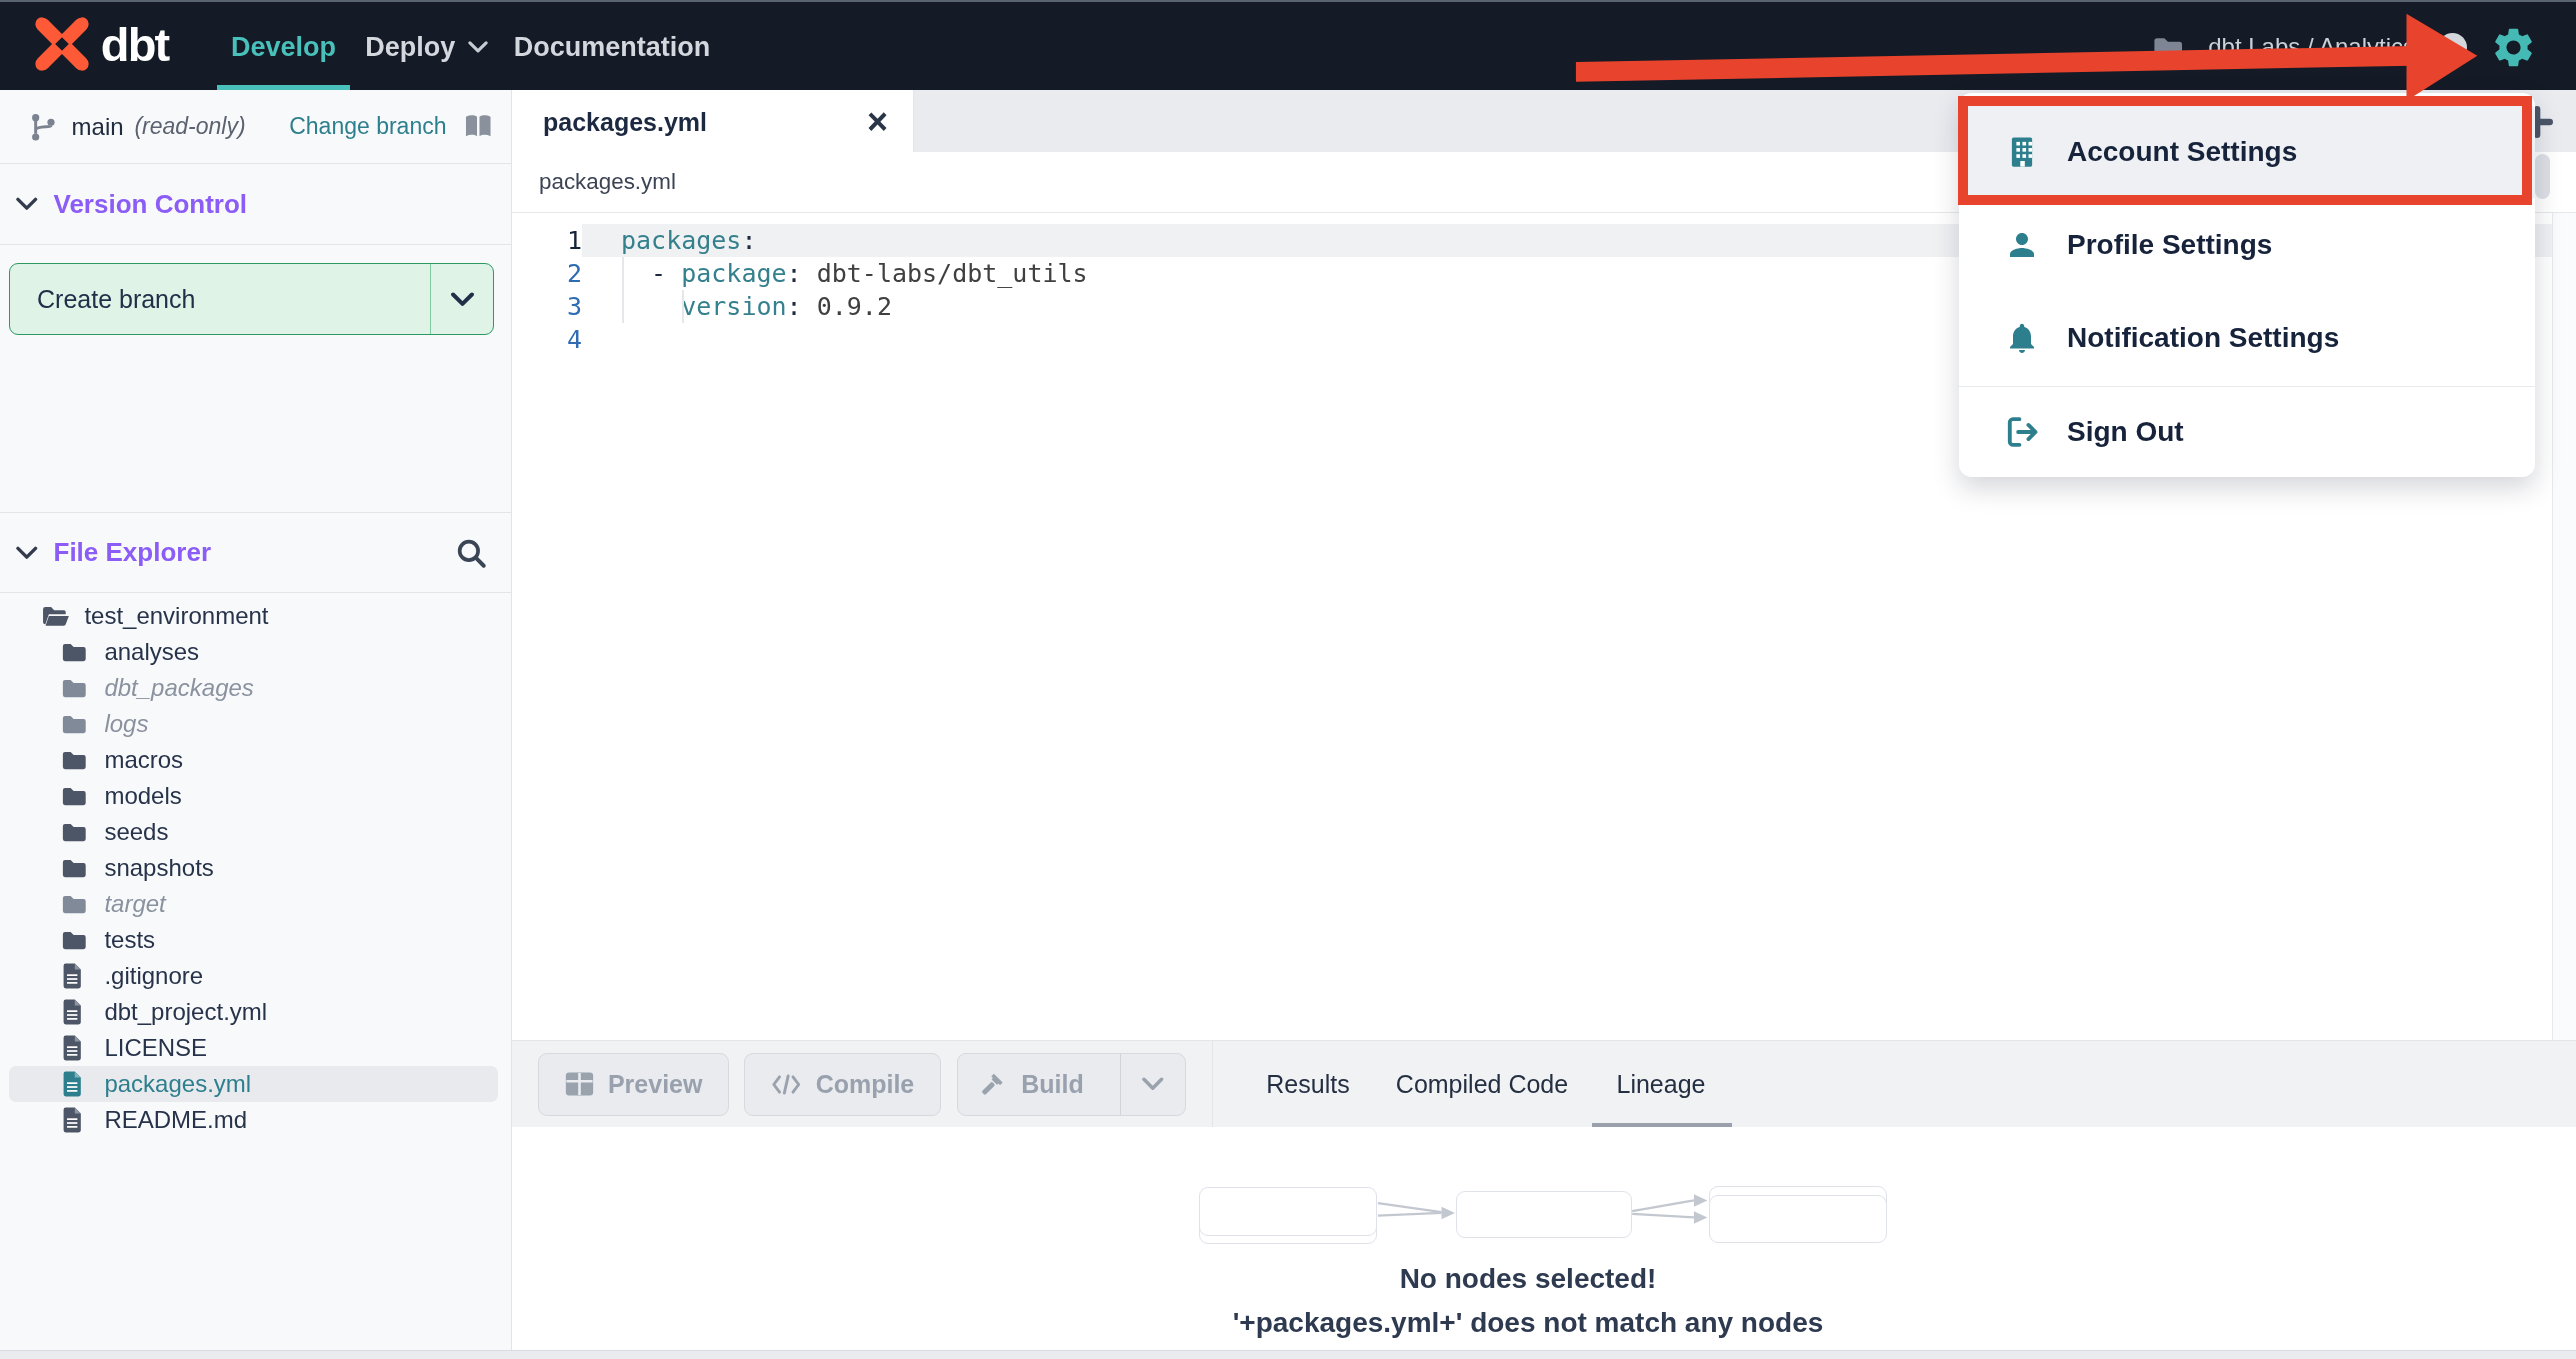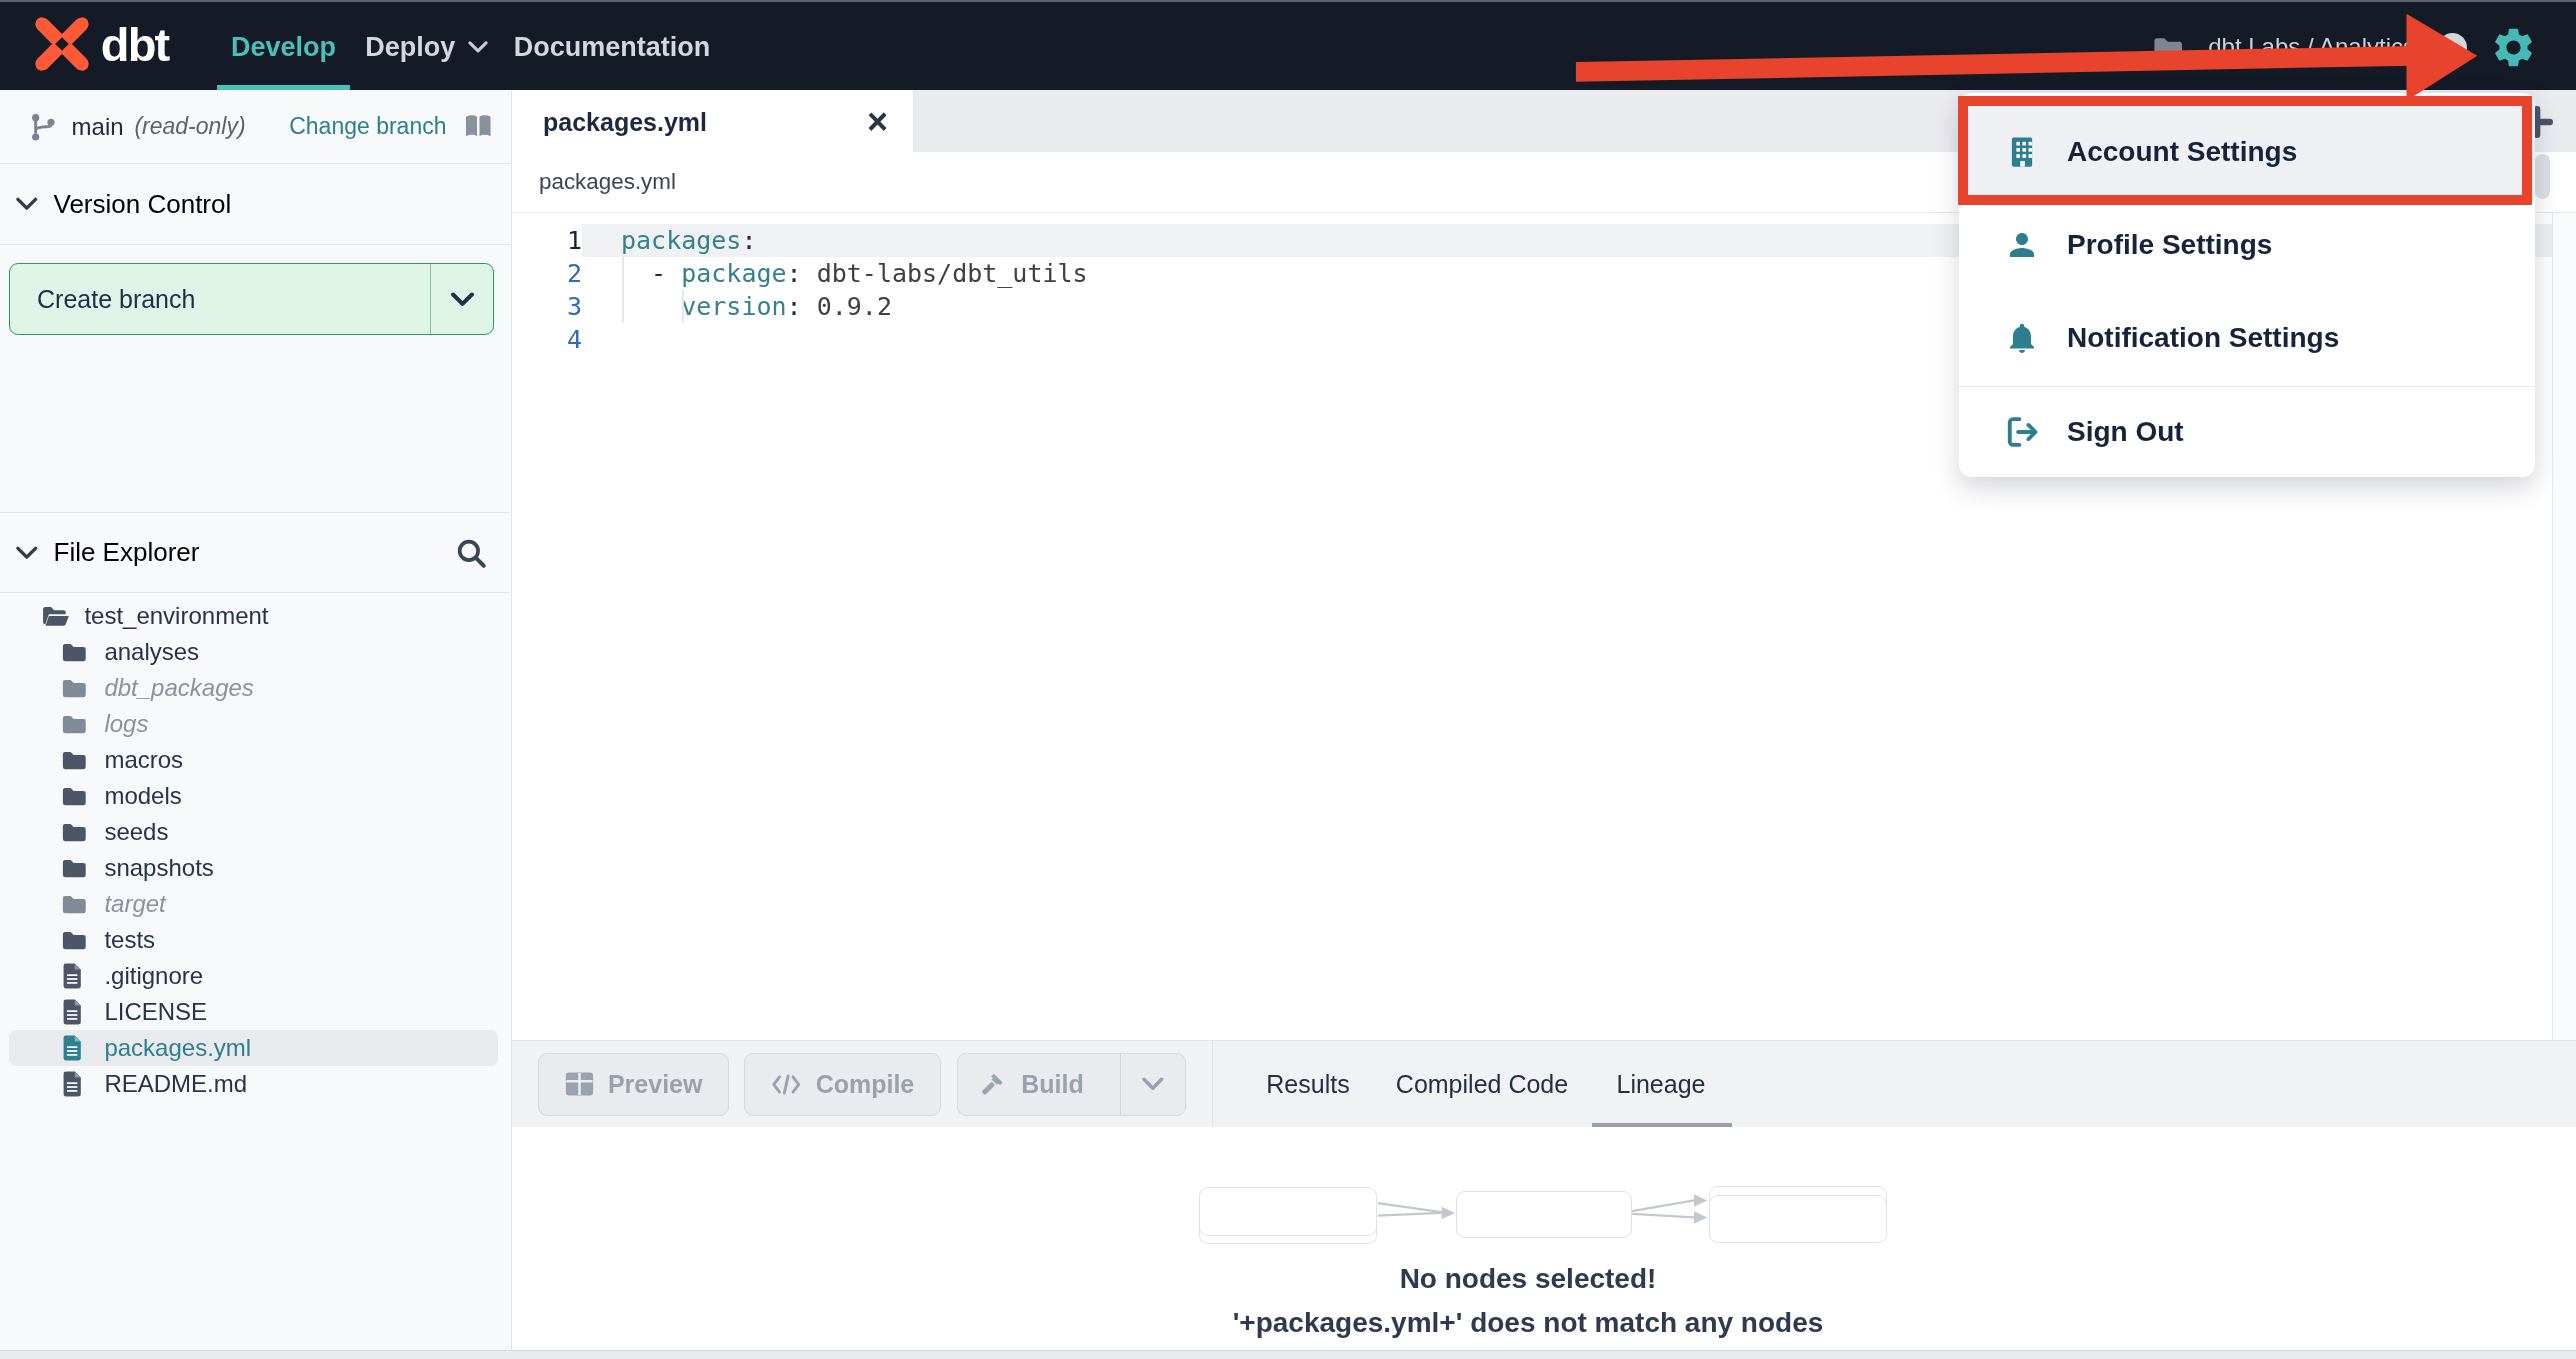--- a/index.html
+++ b/index.html
@@ -27,21 +27,21 @@
   
   .sidebar { position:absolute; left:0; top:90px; width:512px; height:1260px;
     background:#f8f9fa; border-right:0.9px solid #e2e4e8; }
   .branch-row { height:74px; border-bottom:0.9px solid #e3e6e9; display:flex; align-items:center; padding:0 18px 0 27px; }
   .branch-name { font-size:24px; color:#212c3f; margin-left:12.6px; }
   .branch-mode { font-size:23px; font-style:italic; color:#5b6370; margin-left:10.8px; }
   .branch-spacer { flex:1; }
   .change-branch { font-size:23px; color:#2e7f8e; margin-right:16px; }
   .vc-header, .fe-header { height:81px; display:flex; align-items:center; padding-left:16px; gap:16px; }
   .vc-header { border-bottom:0.9px solid #e3e6e9; }
-  .section-title { font-size:26px; font-weight:400; color:#000000; }
+  .section-title { font-size:26px; font-weight:700; color:#8b5cf6; }
   .create-branch { position:absolute; left:9px; top:173px; width:485px; height:72px;
     border:1.8px solid #2c9a60; border-radius:9px; background:#dff3e7; display:flex; align-items:center; }
   .cb-label { flex:1; padding-left:27px; font-size:25px; color:#213048; }
   .cb-chev { width:63px; height:100%; border-left:1.3px solid #7fc9a0; display:flex; align-items:center; justify-content:center; }
   .fe-header { position:absolute; left:0; top:422px; width:100%; border-top:0.9px solid #e3e6e9; border-bottom:0.9px solid #e3e6e9; }
   .fe-search { position:absolute; right:23px; top:23px; }
   .tree { position:absolute; left:0; top:508px; right:0; }
   .trow { height:36px; display:flex; align-items:center; font-size:24px; color:#27334a;
     margin:0 12.6px 0 9px; padding-left:52px; }
   .trow.d0 { padding-left:32px; }
@@ -292,20 +292,34 @@
           <svg width="22.4" height="28" viewBox="0 0 26 32">
             <path d="M3 4a2.5 2.5 0 0 1 2.5-2.5H16l7 7V28a2.5 2.5 0 0 1-2.5 2.5h-15A2.5 2.5 0 0 1 3 28V4z" fill="#4d5666"></path>
             <path d="M16 1.5l7 7h-7z" fill="#8d95a2"></path>
             <g stroke="#fff" stroke-width="2">
               <line x1="7" y1="15" x2="19" y2="15"></line>
               <line x1="7" y1="19.5" x2="19" y2="19.5"></line>
               <line x1="7" y1="24" x2="19" y2="24"></line>
             </g>
           </svg>
         </span>
+      <span>dbt_project.yml</span>
+    </div>
+    <div class="trow">
+      <span class="ticon">
+          <svg width="22.4" height="28" viewBox="0 0 26 32">
+            <path d="M3 4a2.5 2.5 0 0 1 2.5-2.5H16l7 7V28a2.5 2.5 0 0 1-2.5 2.5h-15A2.5 2.5 0 0 1 3 28V4z" fill="#4d5666"></path>
+            <path d="M16 1.5l7 7h-7z" fill="#8d95a2"></path>
+            <g stroke="#fff" stroke-width="2">
+              <line x1="7" y1="15" x2="19" y2="15"></line>
+              <line x1="7" y1="19.5" x2="19" y2="19.5"></line>
+              <line x1="7" y1="24" x2="19" y2="24"></line>
+            </g>
+          </svg>
+        </span>
       <span>LICENSE</span>
     </div>
     <div class="trow selected">
       <span class="ticon">
           <svg width="22.4" height="28" viewBox="0 0 26 32">
             <path d="M3 4a2.5 2.5 0 0 1 2.5-2.5H16l7 7V28a2.5 2.5 0 0 1-2.5 2.5h-15A2.5 2.5 0 0 1 3 28V4z" fill="#2e7f8e"></path>
             <path d="M16 1.5l7 7h-7z" fill="#7fb3bd"></path>
             <g stroke="#fff" stroke-width="2">
               <line x1="7" y1="15" x2="19" y2="15"></line>
               <line x1="7" y1="19.5" x2="19" y2="19.5"></line>

